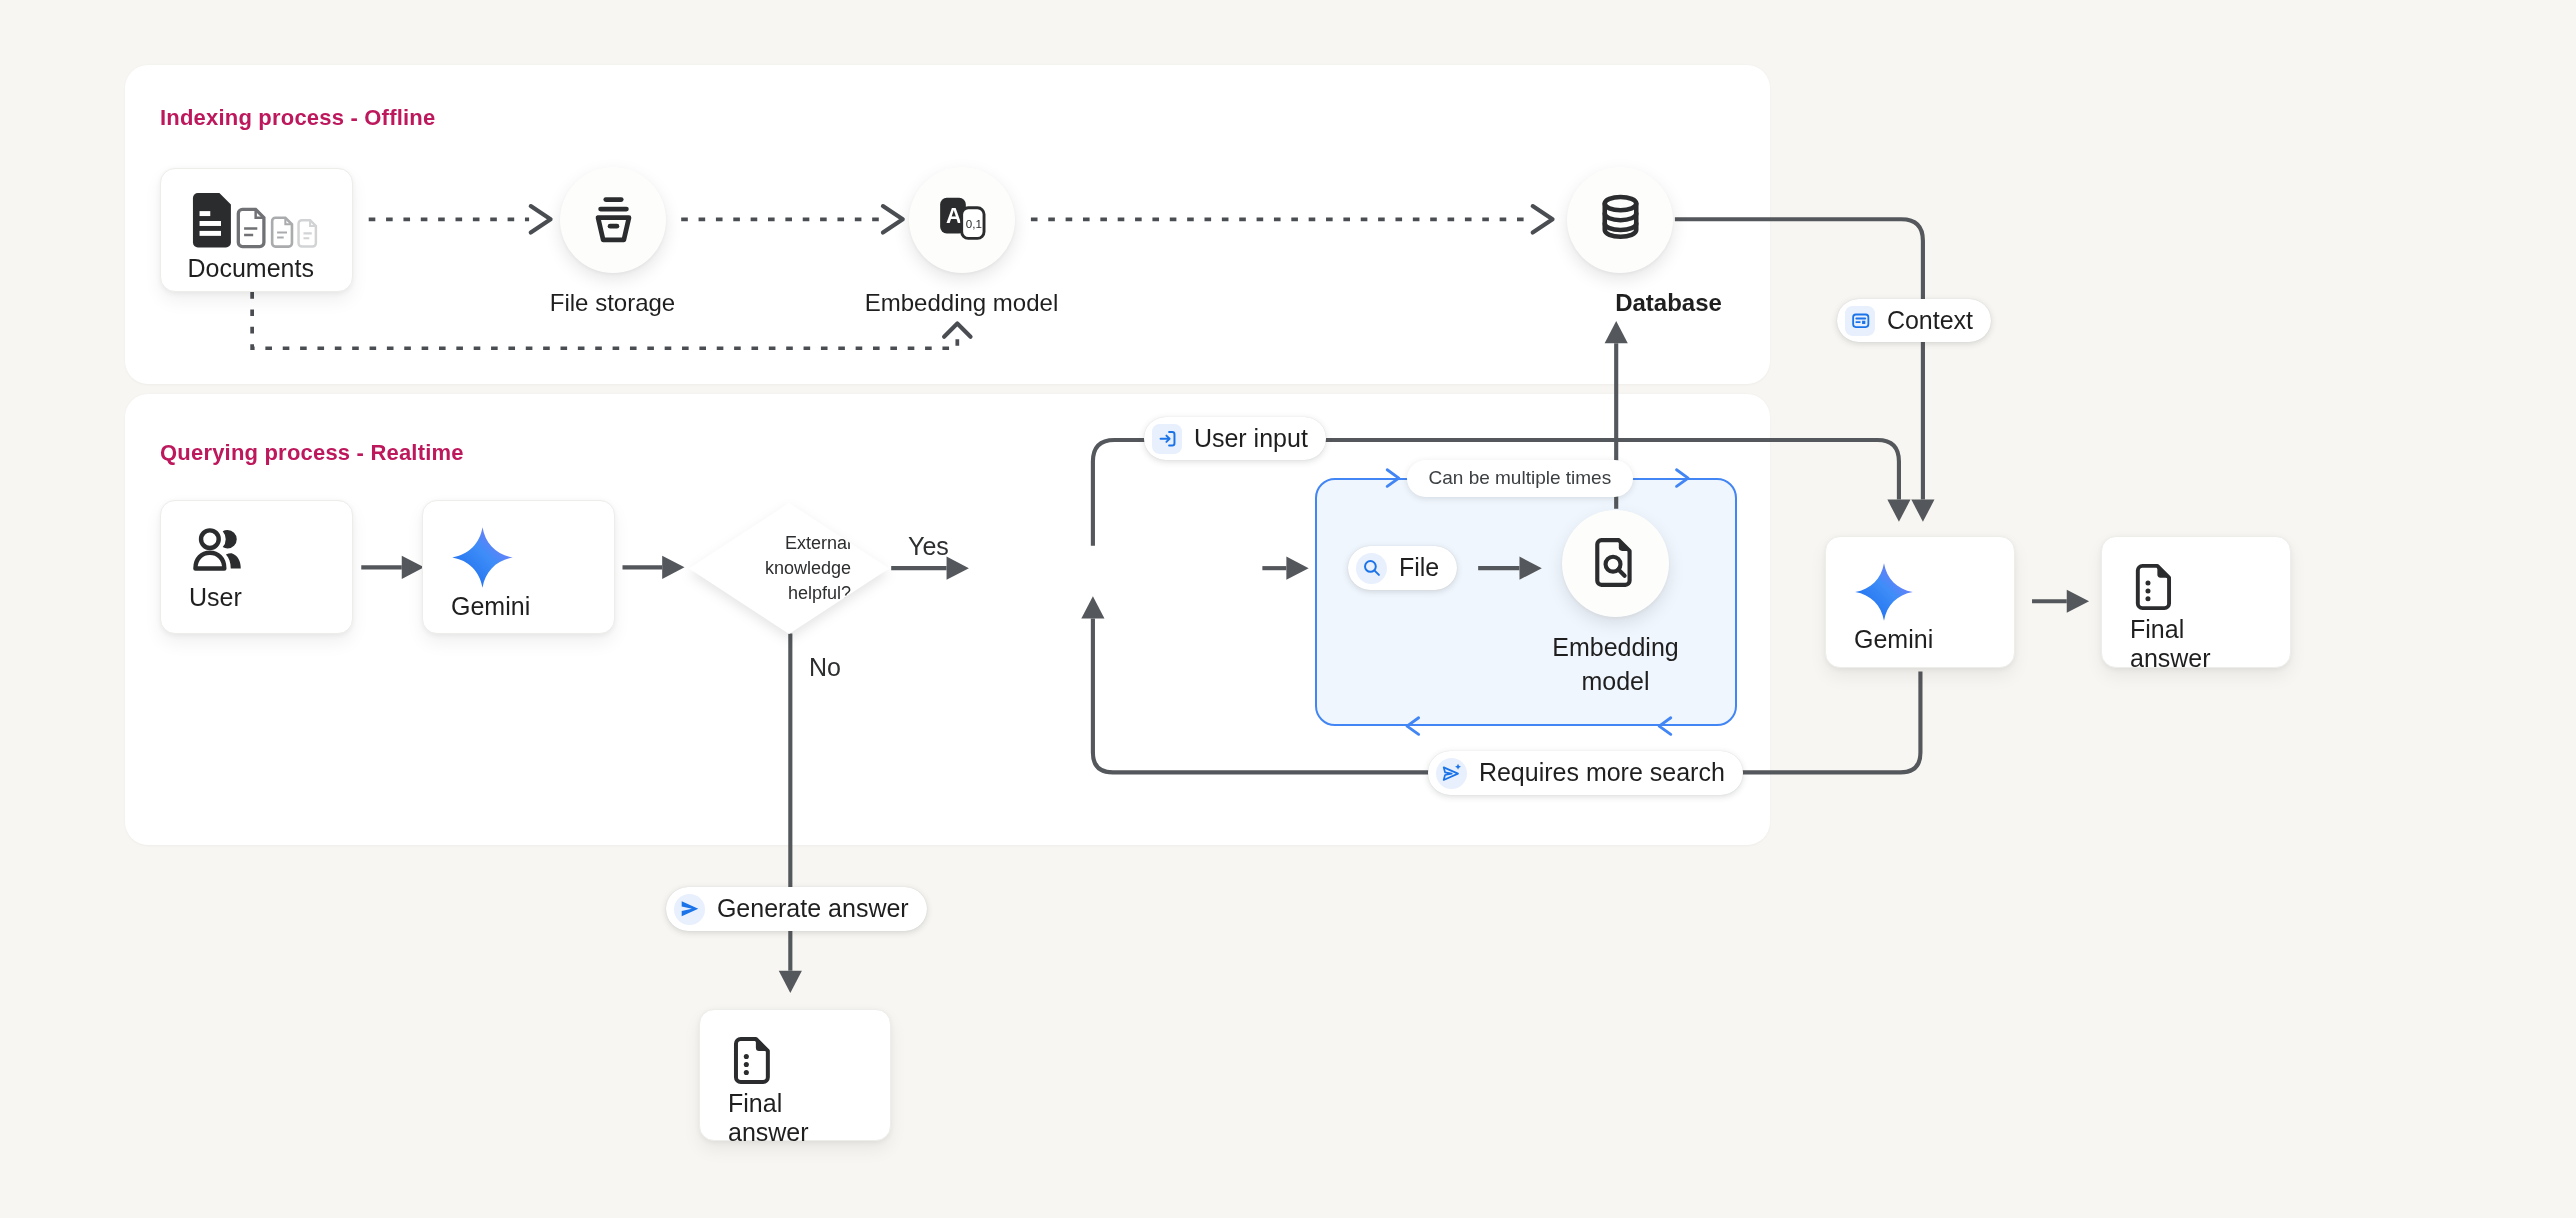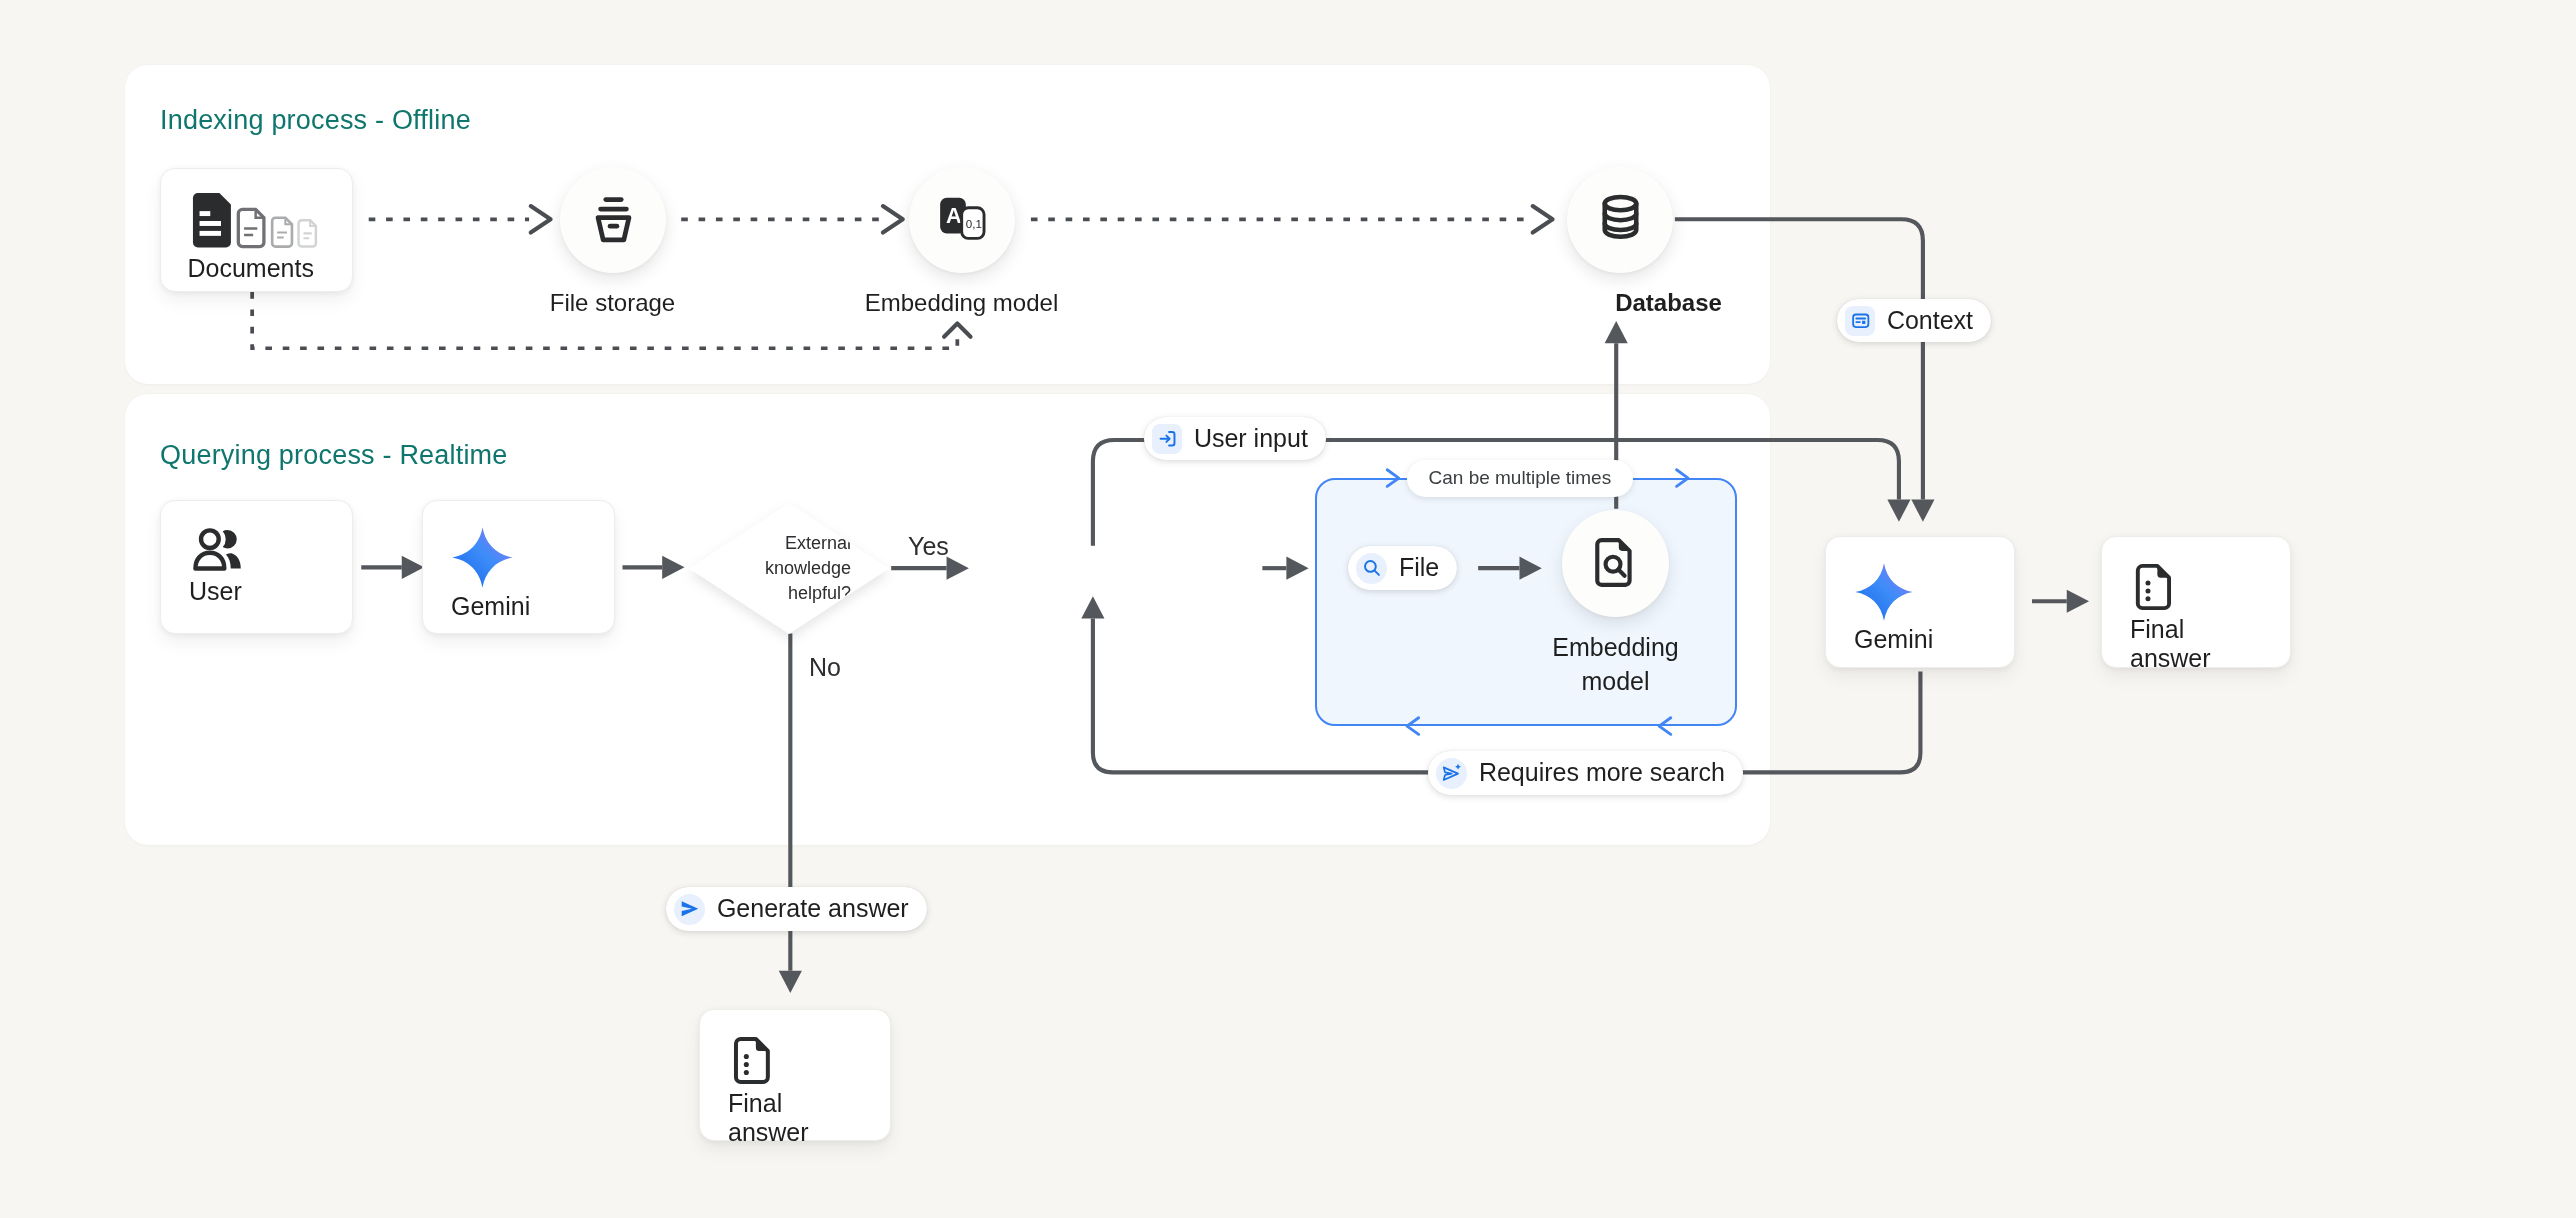--- a/index.html
+++ b/index.html
@@ -1,23 +1,23 @@
 <!DOCTYPE html>
 <html style="font-size:13.2px"><head>
 <meta charset="utf-8">
 <style>
   html,body{margin:0;padding:0;background:#f7f6f2;}
   #canvas{position:relative;width:2576px;height:1219px;background:#f7f6f2;
           font-family:"Liberation Sans", sans-serif;color:#1f1f1f;overflow:hidden;}
   .card{position:absolute;background:#ffffff;border-radius:23px;
         box-shadow:0 0.8px 2.5px rgba(0,0,0,.04);}
-  .card-title{position:absolute;font-size:27px;font-weight:400;color:#0f766e;letter-spacing:0.2px;}
+  .card-title{position:absolute;font-size:22px;font-weight:700;color:#be185d;letter-spacing:0.2px;}
   .node{position:absolute;background:#fff;border:0.8px solid #ededea;border-radius:15px;
         box-shadow:0 1.7px 5px rgba(0,0,0,.05),0 8.3px 18px rgba(0,0,0,.06);
-        display:flex;flex-direction:column;
+        display:flex;flex-direction:column;justify-content:space-between;
         padding:25px 28px 21.5px 28px;box-sizing:border-box;z-index:5;}
   .node-label{font-size:25px;color:#1f1f1f;}
   .circle-node{position:absolute;background:#fdfdfc;border-radius:50%;
         box-shadow:0 6.6px 16.5px rgba(0,0,0,.10),0 1.7px 3.3px rgba(0,0,0,.04);
         display:flex;align-items:center;justify-content:center;z-index:5;}
   .circle-label{position:absolute;font-size:24px;color:#1f1f1f;text-align:center;z-index:5;}
   .pill{position:absolute;background:#fff;border-radius:33px;
         box-shadow:0 1.7px 6.6px rgba(60,64,67,.18),0 0 0.8px rgba(60,64,67,.2);
         display:inline-flex;gap:11.6px;
         padding:6.6px 18px 6.6px 8.3px;font-size:25px;color:#1f1f1f;white-space:nowrap;z-index:6;}

